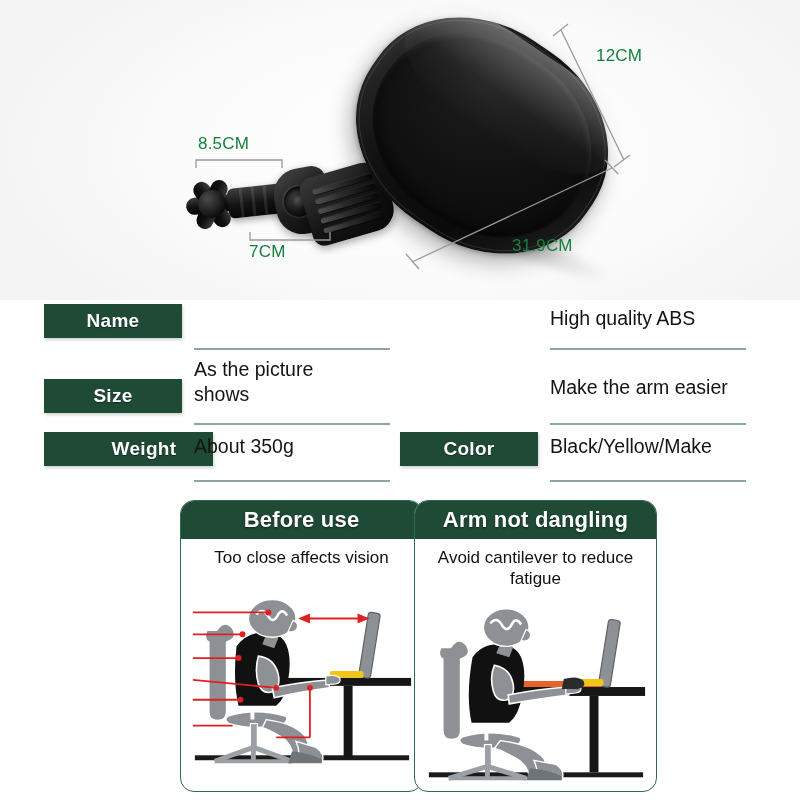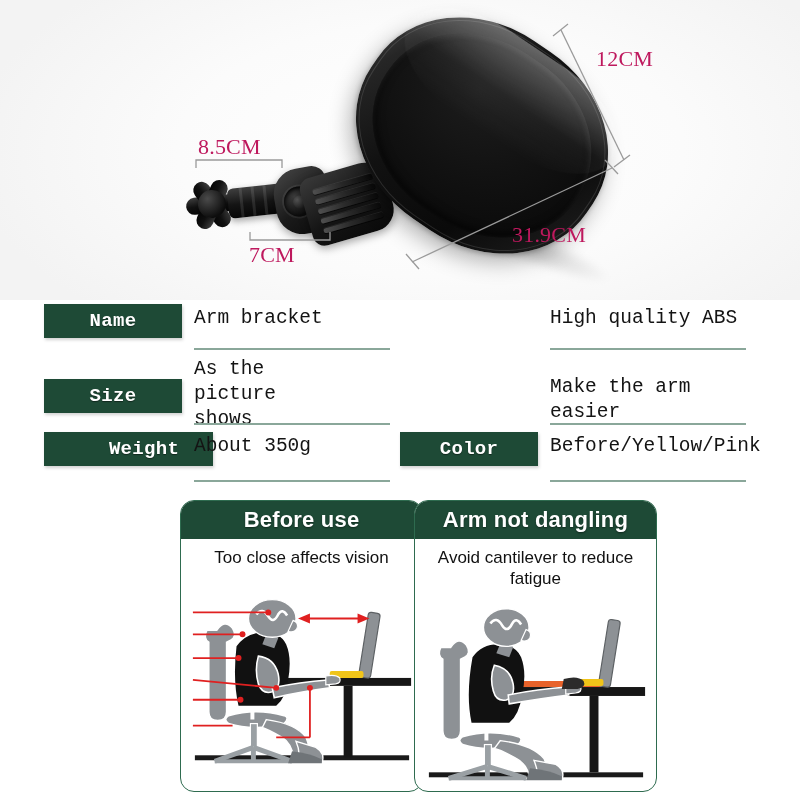--- a/index.html
+++ b/index.html
@@ -122,27 +122,27 @@
   }
   .knob .lobe.a{transform:rotate(0deg);}
   .knob .lobe.b{transform:rotate(60deg);}
   .knob .lobe.c{transform:rotate(120deg);}
   .knob .knob-core{
     position:absolute;left:12px;top:10px;width:28px;height:28px;border-radius:50%;
     background:radial-gradient(circle at 36% 30%,#4a4a4a,#0d0d0d 72%);
     box-shadow:0 2px 6px rgba(0,0,0,.45);
   }
   .dim-label{
-    position:absolute;color:#be185d;font-size:22px;letter-spacing:.2px;
-    font-family:Liberation Serif, serif;white-space:nowrap;
+    position:absolute;color:#15803d;font-size:17px;letter-spacing:.2px;
+    font-family:Liberation Sans, sans-serif;white-space:nowrap;
   }
 
   
   #spec{position:absolute;left:0;top:300px;width:800px;height:190px;}
-  .spec-col{position:absolute;top:0;width:348px;font-family:Liberation Mono, monospace;}
+  .spec-col{position:absolute;top:0;width:348px;}
   .spec-col.left{left:44px;}
   .spec-col.right{left:400px;}
   .spec-row{position:relative;height:58px;margin-bottom:5px;}
   .spec-tag{
     position:absolute;left:0;
     width:138px;height:34px;
     background:#1e4a36;
     display:flex;align-items:center;justify-content:center;
     box-shadow:1px 2px 3px rgba(0,0,0,.18);
   }
@@ -263,34 +263,33 @@
       <path d="M 612 168 L 412 262" stroke="#9a9a9a" stroke-width="1.3" fill="none"></path>
       <path d="M 605 160 L 618 174" stroke="#9a9a9a" stroke-width="1.3" fill="none"></path>
       <path d="M 406 254 L 419 269" stroke="#9a9a9a" stroke-width="1.3" fill="none"></path>
 
       <path d="M 196 168 L 196 160 L 282 160 L 282 168" stroke="#9a9a9a" stroke-width="1.3" fill="none"></path>
 
       <path d="M 250 232 L 250 240 L 330 240 L 330 232" stroke="#9a9a9a" stroke-width="1.3" fill="none"></path>
     </svg>
 
     <div class="dim-label" style="left:596px;top:46px;">12CM</div>
-    <div class="dim-label" style="left:512px;top:222px;">31.9CM</div>
+    <div class="dim-label" style="left:512px;top:236px;">31.9CM</div>
     <div class="dim-label" style="left:198px;top:134px;">8.5CM</div>
     <div class="dim-label" style="left:249px;top:242px;">7CM</div>
   </div>
 
   <div id="spec">
 
     <div class="spec-col left">
 
       <div class="spec-row r-name">
         <div class="spec-tag">
           <span>Name</span>
         </div>
-        <div class="spec-val">Arm bracket</div>
         <div class="spec-underline"></div>
       </div>
 
       <div class="spec-row r-size">
         <div class="spec-tag">
           <span>Size</span>
         </div>
         <div class="spec-val" style="width:150px;">As the picture shows</div>
         <div class="spec-underline"></div>
       </div>
@@ -314,21 +313,21 @@
 
       <div class="spec-row r-features">
         <div class="spec-val">Make the arm easier</div>
         <div class="spec-underline"></div>
       </div>
 
       <div class="spec-row r-color">
         <div class="spec-tag">
           <span>Color</span>
         </div>
-        <div class="spec-val">Before/Yellow/Pink</div>
+        <div class="spec-val">Black/Yellow/Make</div>
         <div class="spec-underline"></div>
       </div>
 
     </div>
   </div>
 
   <div class="panel" id="panel-left">
     <div class="panel-head">
       <span>Before use</span>
     </div>

